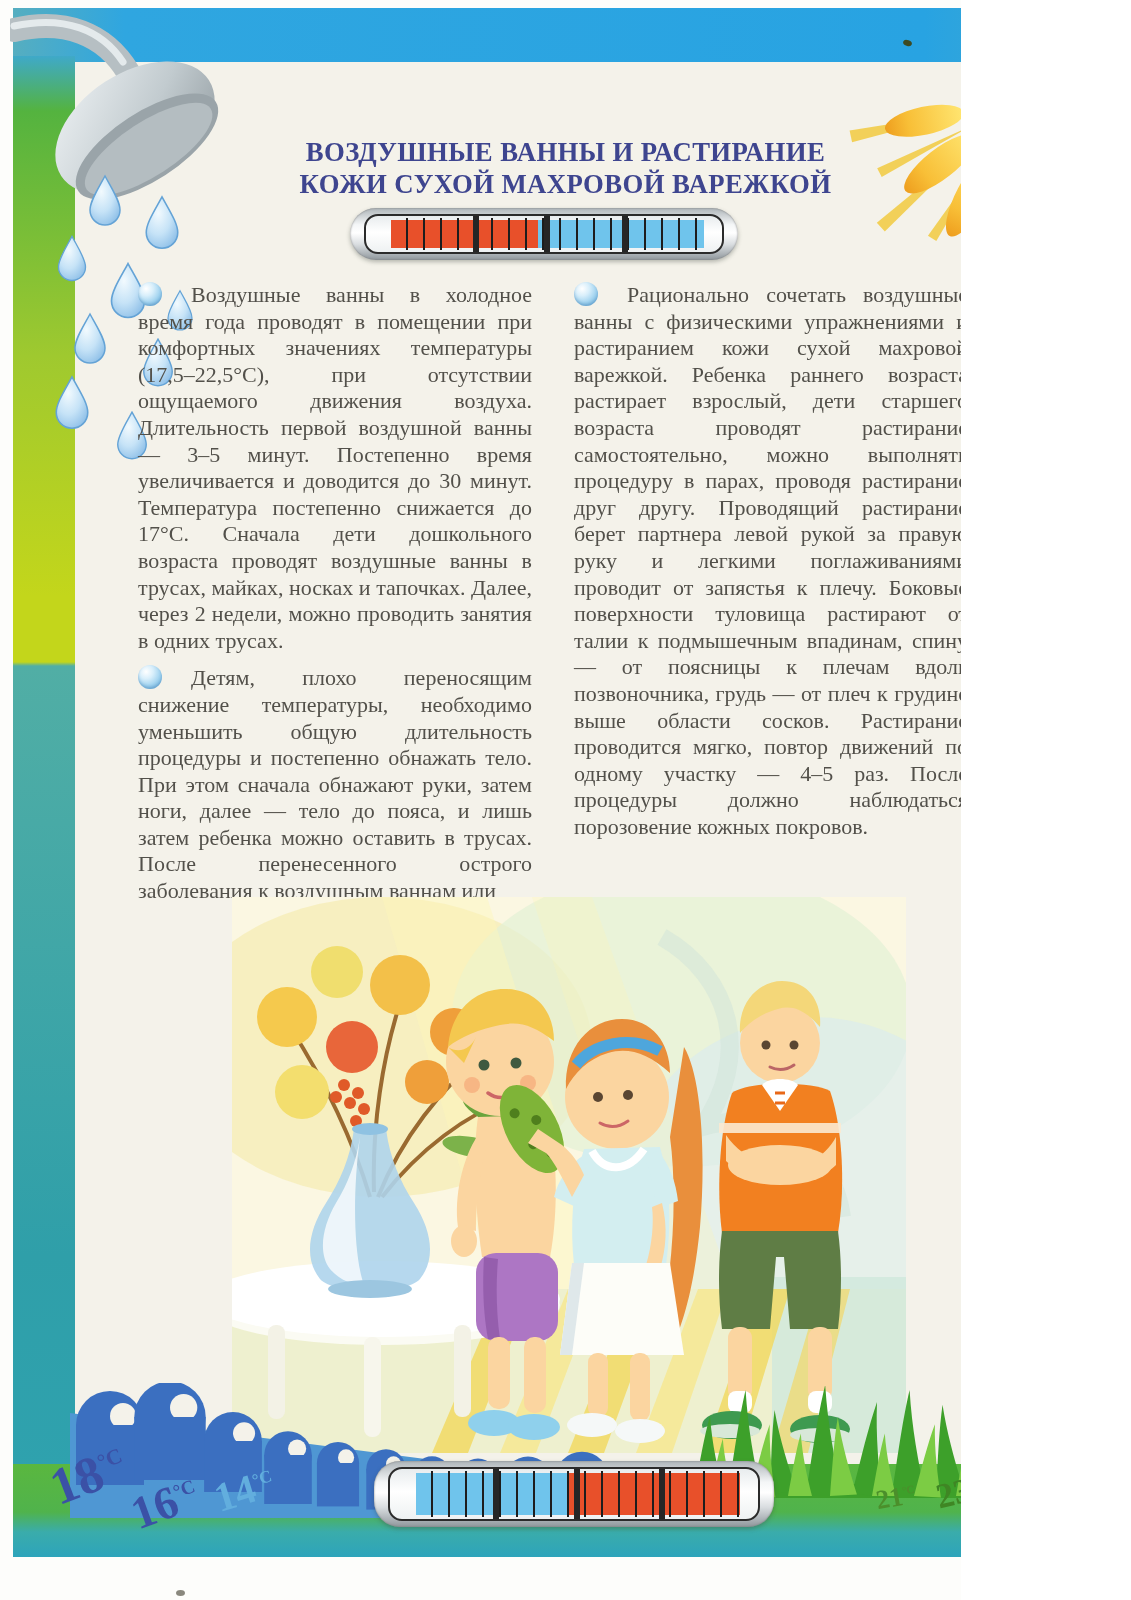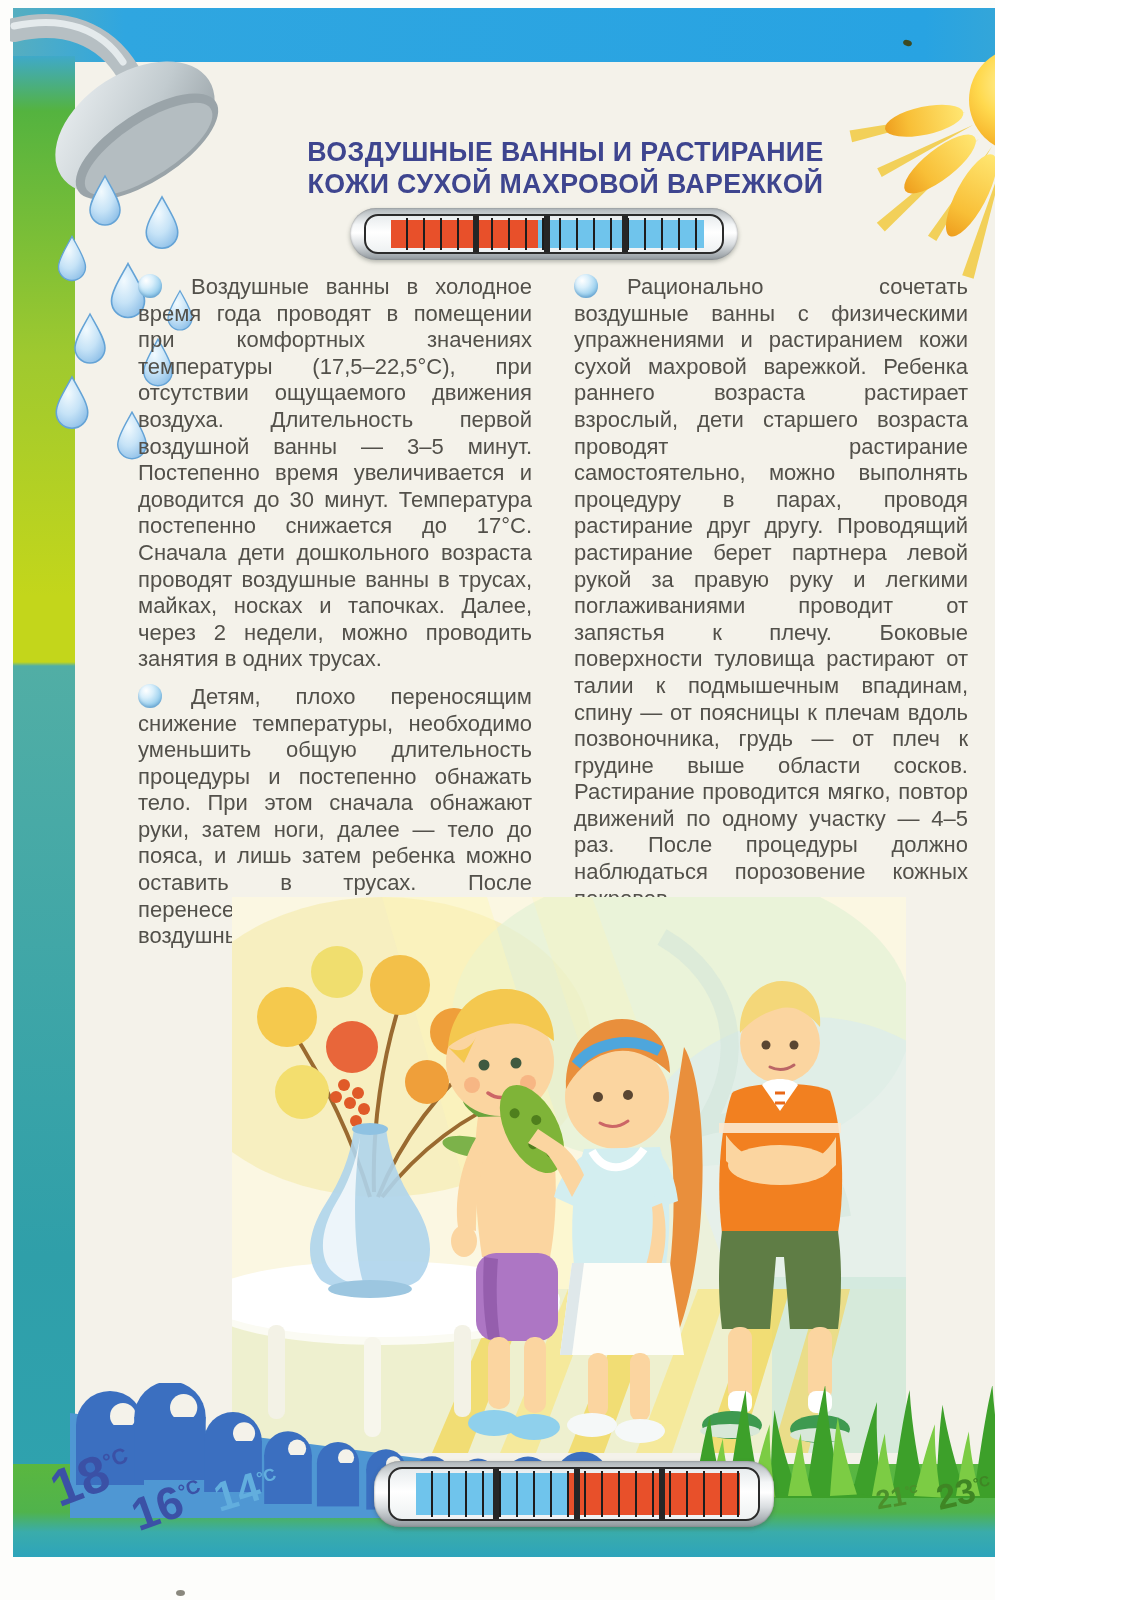--- a/index.html
+++ b/index.html
@@ -1,17 +1,17 @@
 <!DOCTYPE html>
 <html><head>
 <meta charset="utf-8">
 <style>
   html,body{margin:0;padding:0;background:#ffffff;}
-  .poster{position:relative;width:995px;height:1600px;background:#fdfdfb;overflow:hidden;
-          font-family:Liberation Sans, sans-serif;}
+  .poster{position:relative;width:916px;height:1600px;background:#fdfdfb;overflow:hidden;
+          font-family:Liberation Serif, serif;padding-left:45px;}
   
   .page-bg{position:absolute;left:13px;top:8px;width:1112px;height:1549px;background:#f4f2ea;}
   .band-top{position:absolute;left:13px;top:8px;width:1112px;height:54px;
             background:linear-gradient(90deg,#56aec0 0%,#2fa6e0 10%,#28a3e2 82%,#48abc9 100%);}
   .strip-left{position:absolute;left:13px;top:56px;width:62px;height:1501px;
      background:linear-gradient(180deg,#3fa9c9 0px,#54b33f 55px,#9fc92f 300px,#c3d61b 540px,
         #c3d61b 606px,#51aea5 610px,#2f9fa9 1200px,#2fa3b0 100%);}
   .strip-right{position:absolute;left:1076px;top:56px;width:49px;height:1501px;
      background:linear-gradient(180deg,#2ea5e0 0px,#2ea5e0 40px,#4fb13d 170px,#b7d021 500px,
         #c3d61b 680px,#4aa9b0 684px,#2f9fa9 1200px,#2fa3b0 100%);}
@@ -30,21 +30,21 @@
           background:linear-gradient(180deg,#e8ecee,#ffffff 45%,#eef1f2);}
   .thermo .mercury{position:absolute;left:7%;right:5%;top:4px;bottom:4px;}
   .thermo-top .mercury{background:linear-gradient(90deg,#e8502a 0 47%,#6fc4ec 47% 100%);}
   .thermo-bottom .mercury{background:linear-gradient(90deg,#6fc4ec 0 47%,#e8502a 47% 100%);}
   .thermo .ticks{position:absolute;left:7%;right:5%;top:2px;bottom:2px;
           background:repeating-linear-gradient(90deg,transparent 0 15px,#1d1d1d 15px 17px);}
   .thermo .mark{position:absolute;top:0;bottom:0;width:6px;background:#262626;}
   .thermo-top{left:350px;top:208px;width:360px;height:40px;}
   .thermo-bottom{left:374px;top:1461px;width:372px;height:54px;z-index:6;}
   
-  .columns{position:absolute;left:138px;top:274px;width:830px;display:flex;gap:42px;z-index:3;}
+  .columns{position:absolute;left:138px;top:282px;width:830px;display:flex;gap:42px;z-index:3;}
   .col{width:400px;text-align:justify;color:#52504a;font-size:22px;line-height:26.6px;}
   .para{margin:0 0 11px 0;}
   .bullet{display:inline-block;width:24px;height:24px;border-radius:50%;margin-right:29px;
           vertical-align:-4px;
           background:radial-gradient(circle at 34% 28%,#ffffff 0%,#d9effb 30%,#9fd2ef 62%,#64a9da 100%);
           box-shadow:inset 0 -2px 3px rgba(70,130,180,.45);}
   
   .temp{position:absolute;font-weight:bold;z-index:7;white-space:nowrap;}
   .temp .unit{font-size:.42em;vertical-align:super;letter-spacing:0;}
   .temp-18{left:50px;top:1446px;font-size:52px;color:#3b51a6;transform:rotate(-21deg);}

